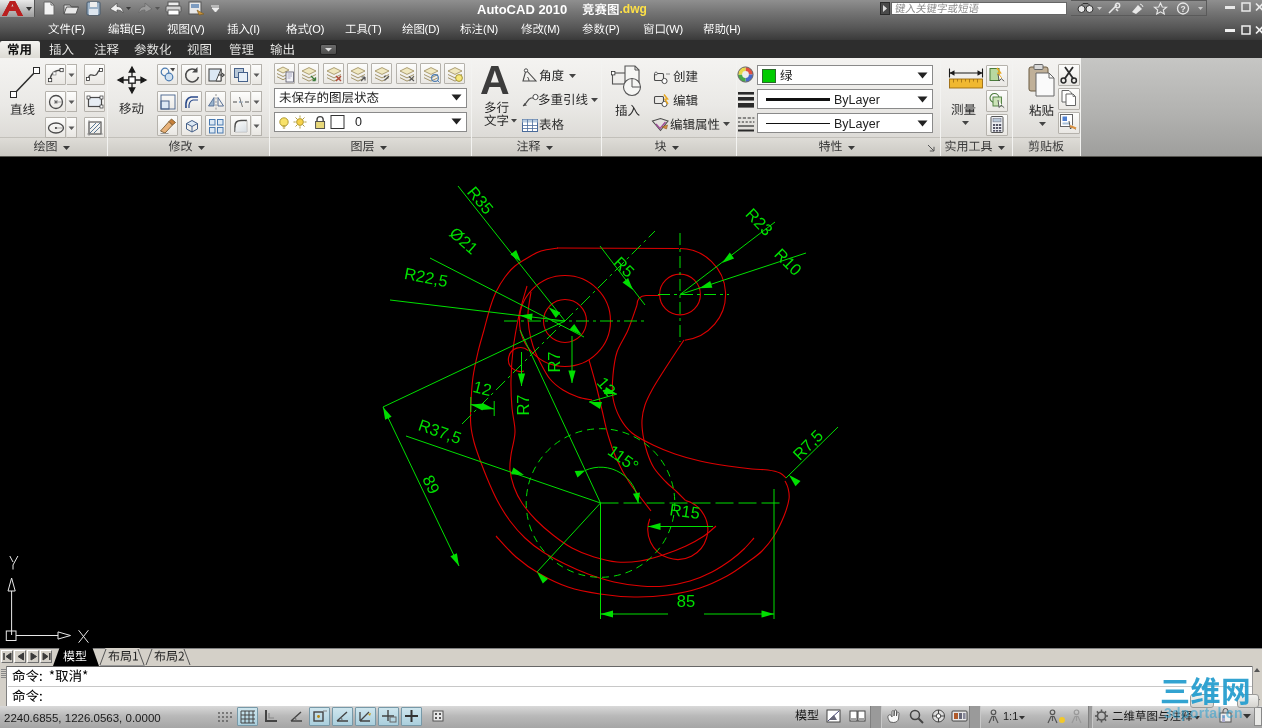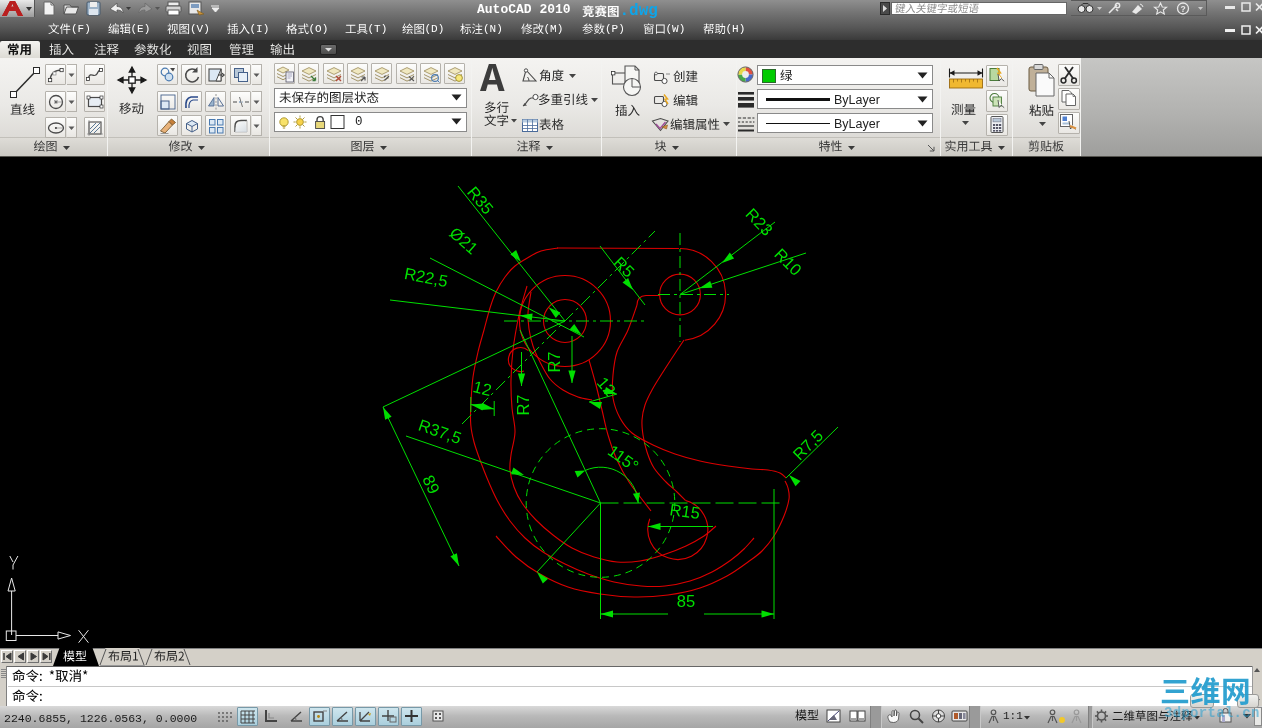--- a/index.html
+++ b/index.html
@@ -1,18 +1,18 @@
 <!DOCTYPE html>
 <html><head><meta charset="utf-8"><style>
 *{margin:0;padding:0;box-sizing:border-box}
 html,body{width:1262px;height:728px;overflow:hidden;background:#000;
  font-family:"Liberation Sans",sans-serif;-webkit-font-smoothing:antialiased}
 .ab{position:absolute}
 svg{display:block}
-.lat{font-family:Liberation Mono, monospace}
+.lat{font-family:Liberation Sans, sans-serif}
 </style></head>
 <body>
 <svg width="0" height="0" style="position:absolute">
     <defs>
       <path id="q0" d="M10 9H90V20H10ZM5 29H95V38H5ZM64 20 76 22Q74 26 73 30Q71 34 69 37L58 34Q60 31 62 27Q63 23 64 20ZM24 22 35 20Q37 22 38 25Q39 29 40 31L28 35Q28 32 26 29Q25 25 24 22ZM42 5 54 2Q55 5 57 8Q58 11 58 13L46 16Q45 14 44 11Q43 8 42 5ZM29 52V60H70V52ZM18 42H83V70H18ZM54 65H66V82Q66 84 67 84Q68 85 71 85Q71 85 73 85Q74 85 76 85Q77 85 79 85Q80 85 81 85Q83 85 83 84Q84 83 85 81Q85 78 85 73Q86 74 88 75Q90 76 92 77Q94 77 96 78Q95 85 94 89Q92 92 90 94Q87 95 82 95Q81 95 79 95Q78 95 76 95Q73 95 72 95Q70 95 69 95Q63 95 60 94Q57 93 56 90Q54 87 54 82ZM34 66H46Q45 72 43 77Q41 82 37 86Q33 89 26 92Q20 95 9 97Q9 96 8 94Q7 92 5 90Q4 88 3 87Q12 86 18 84Q24 82 27 79Q30 77 31 73Q33 70 34 66Z"></path>
       <path id="q1" d="M6 9H94V26H82V18H17V26H6ZM30 20H41V48H30ZM59 20H70V48H59ZM17 23H84V30H17ZM18 34H83V40H18ZM6 44H94V52H6ZM32 46 41 49Q37 54 32 58Q27 62 21 65Q15 68 9 70Q8 68 6 66Q4 63 2 62Q8 60 14 58Q19 56 24 52Q29 49 32 46ZM69 45Q72 49 77 51Q81 54 87 56Q92 59 98 60Q96 62 94 64Q92 67 90 69Q85 67 79 64Q74 61 69 57Q64 53 61 49ZM43 5 55 2Q56 4 57 7Q59 9 59 11L46 15Q46 13 45 10Q44 7 43 5ZM21 58H81V81H70V66H32V82H21ZM45 68H57Q56 75 53 80Q50 84 44 88Q39 91 30 93Q22 95 9 97Q9 95 7 92Q6 89 5 88Q16 87 23 85Q31 84 35 82Q40 79 42 76Q44 73 45 68ZM52 84 58 76Q62 78 68 79Q73 80 78 82Q84 84 88 85Q93 87 96 89L90 97Q87 96 82 94Q78 92 72 90Q67 88 62 87Q56 85 52 84Z"></path>
       <path id="q2" d="M7 7H93V97H81V18H19V97H7ZM14 83H87V93H14ZM36 61 41 54Q45 55 49 57Q54 58 58 59Q63 61 66 62L61 69Q58 68 54 66Q49 65 45 64Q40 62 36 61ZM41 17 50 21Q48 25 44 29Q40 34 35 37Q31 41 27 44Q26 43 25 41Q23 40 22 39Q20 37 19 37Q25 33 31 28Q37 23 41 17ZM67 25H69L71 25L77 29Q74 35 67 40Q61 45 54 49Q47 53 39 56Q31 59 23 61Q22 60 22 58Q21 56 20 54Q18 53 18 52Q25 50 33 48Q40 45 47 42Q54 39 59 35Q64 31 67 27ZM39 32Q43 37 50 40Q57 44 65 47Q74 50 82 51Q81 53 79 55Q77 58 76 60Q67 58 58 55Q50 51 42 46Q35 42 30 36ZM41 25H70V34H35ZM27 74 32 66Q37 67 43 68Q48 69 54 70Q59 71 64 72Q69 74 73 75L68 83Q63 82 56 80Q49 78 41 76Q34 75 27 74Z"></path>
       <path id="q3" d="M16 4 22 5Q20 11 18 17Q16 22 13 27Q10 32 7 36Q7 35 6 34Q5 33 4 32Q3 31 3 30Q7 25 10 18Q14 11 16 4ZM14 15H33V22H12ZM16 95 14 88 16 85 33 74Q33 76 34 78Q34 79 35 80Q29 84 26 87Q22 89 20 91Q18 92 17 93Q16 94 16 95ZM9 33H33V40H9ZM5 53H34V60H5ZM16 95Q15 94 14 93Q14 92 13 91Q12 90 12 89Q13 88 15 86Q16 83 16 80V36H23V86Q23 86 22 87Q21 88 19 89Q18 91 17 92Q16 94 16 95ZM70 4H76V85H70ZM55 25H96V31H55ZM55 67H94V72H55ZM58 52H92V58H58ZM35 10H51V17H35ZM49 39H50L52 39L55 40Q54 55 51 66Q49 77 44 84Q39 92 33 96Q32 95 31 94Q30 92 29 91Q35 87 39 81Q43 74 46 64Q48 54 49 40ZM41 55Q44 65 48 72Q52 79 57 82Q62 86 69 87Q75 88 82 88Q82 88 84 88Q86 88 89 88Q91 88 93 88Q95 88 96 88Q96 89 95 91Q94 93 94 95H91H81Q74 95 67 93Q60 92 54 88Q48 84 43 76Q39 69 36 57ZM58 12H90V45H58V39H85V17H58ZM39 39H51V46H37ZM37 47Q36 46 36 46Q35 45 35 44Q34 43 34 42Q35 42 36 40Q38 38 39 36Q40 34 42 30Q44 26 46 21Q48 16 49 10V10L52 9L56 12Q53 20 49 29Q45 37 42 44V44Q42 44 41 44Q40 44 39 45Q38 46 37 46Q37 47 37 47Z"></path>
       <path id="q4" d="M30 12 34 6Q41 11 46 17Q51 22 55 29Q58 35 62 41Q65 47 68 54Q71 60 75 66Q79 72 84 77Q89 82 96 86Q96 88 95 89Q94 91 94 92Q93 94 93 95Q85 91 80 86Q74 80 70 74Q66 68 63 61Q59 54 56 48Q53 41 49 35Q46 28 41 23Q36 17 30 12ZM46 27 54 29Q51 45 45 57Q39 70 31 79Q22 89 11 95Q10 94 9 93Q8 92 6 91Q5 90 4 89Q21 80 31 65Q41 49 46 27Z"></path>
       <path id="q5" d="M13 25H88V33H13ZM7 51H94V58H7ZM54 53Q58 62 64 69Q70 76 78 81Q86 86 96 88Q95 89 94 90Q93 92 92 93Q91 94 91 95Q80 92 72 87Q64 81 58 73Q51 65 47 55ZM71 4 79 7Q77 11 75 15Q72 19 70 23Q67 27 65 30L59 27Q61 24 63 20Q66 16 68 12Q70 8 71 4ZM22 8 29 5Q32 9 35 13Q38 18 39 22L32 25Q32 23 30 20Q28 17 26 14Q24 11 22 8ZM46 28H55V45Q55 50 54 55Q53 61 50 66Q48 71 43 77Q38 82 30 87Q22 92 10 96Q10 95 9 94Q8 93 7 91Q6 90 5 89Q16 85 24 81Q31 77 36 72Q40 68 42 63Q45 58 45 54Q46 49 46 45Z"></path>
@@ -162,21 +162,21 @@
       <path d="M1 1 h8 M2 3 l3.5 4 L9 3 z" stroke="#eee" fill="#eee"></path>
     </svg>
   </div>
 <div class="ab lat" style="left:477px;top:2px;width:300px;color:#fff;font-size:13px;font-weight:bold;letter-spacing:0px">AutoCAD 2010</div>
 <div style="position:absolute;left:582px;top:2px;display:flex;align-items:center">
     <svg width="37.5" height="12.5" viewBox="0 0 300.0 100" fill="#ffffff" xmlns="http://www.w3.org/2000/svg">
       <use href="#q0" x="0"></use>
       <use href="#q1" x="100.0"></use>
       <use href="#q2" x="200.0"></use>
     </svg>
-    <span class="lat" style="color:#0ea5e9;font-size:16px;font-weight:bold">.dwg</span>
+    <span class="lat" style="color:#fde047;font-size:12px;font-weight:bold">.dwg</span>
   </div>
 <div class="ab" style="left:880px;top:2px;width:10px;height:13px;background:#4a4a4a;border:1px solid #2a2a2a">
     <svg width="8" height="11">
       <path d="M2 2 l4 3.5 l-4 3.5 z" fill="#ddd"></path>
     </svg>
   </div>
 <div class="ab" style="left:891px;top:2px;width:176px;height:13px;background:#fff;border:1px solid #666"></div>
 <div style="position:absolute;left:895px;top:3px;">
     <svg width="84.0" height="10.5" viewBox="0 0 800.0 100" fill="#8a8a8a" style="transform:skewX(-8deg)" xmlns="http://www.w3.org/2000/svg">
       <use href="#q3" x="0"></use>

